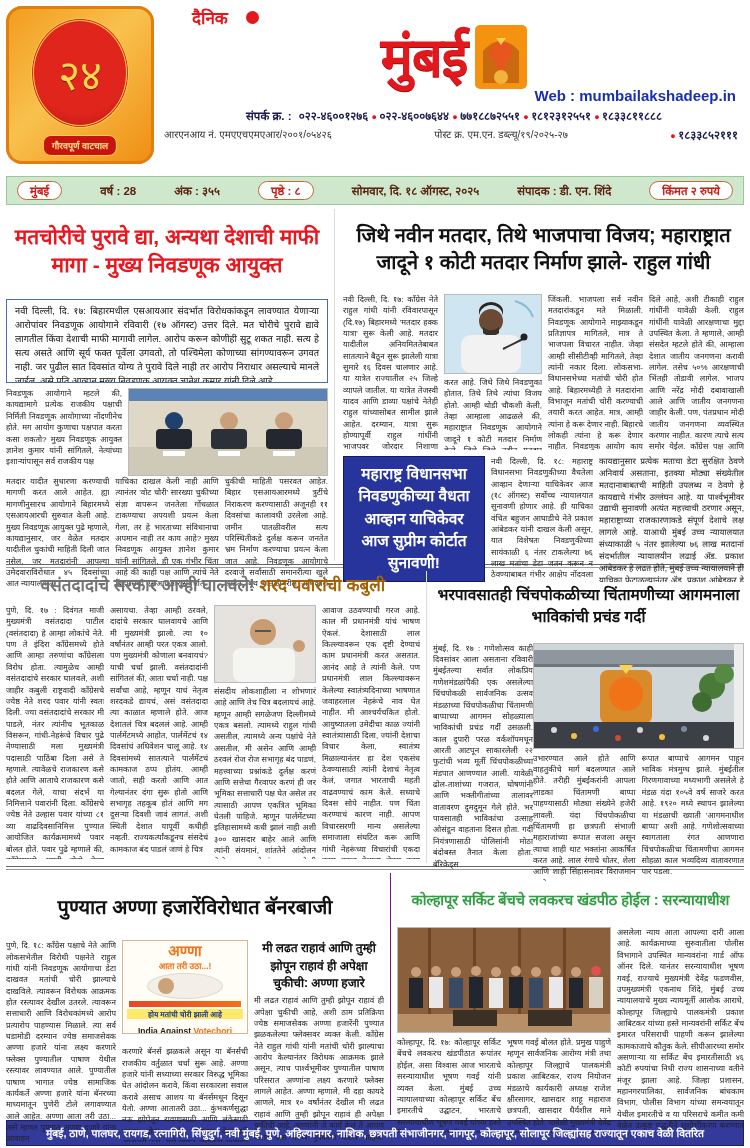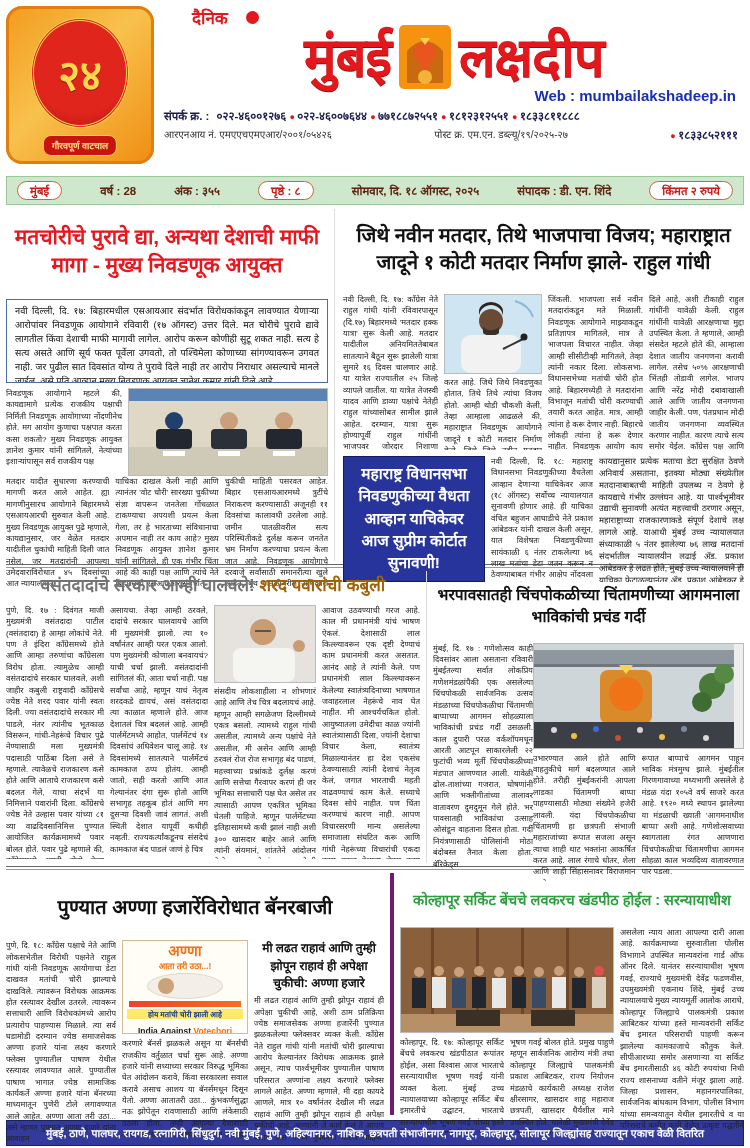--- a/index.html
+++ b/index.html
@@ -2,31 +2,31 @@
 <html><head>
 <meta charset="utf-8">
 <style>
   html,body{margin:0;padding:0;background:#fff}
   body{width:750px;height:1148px;overflow:hidden;font-family:"Liberation Sans",sans-serif;color:#222}
   .page{width:738px;margin:0 auto;padding:6px 0 0 0}
   
   #masthead{display:flex;gap:10px;height:166px}
   .logo{width:148px;height:158px;border-radius:16px;background:linear-gradient(135deg,#f29b1d,#f8c14d 45%,#ef8d12);position:relative;flex:0 0 auto;box-shadow:inset 0 0 0 3px #e07f10}
   .logo-oval{position:absolute;left:50%;top:12px;transform:translateX(-50%);width:92px;height:104px;border-radius:50%;background:radial-gradient(circle at 50% 40%,#e0251d 65%,#b71511);border:3px double #ffd24d;display:flex;align-items:center;justify-content:center}
-  .logo-num{font-size:42px;font-weight:700;color:#ffd84d;text-shadow:0 1px 0 #7a0c08}
+  .logo-num{font-size:42px;font-weight:400;color:#ffd84d;text-shadow:0 1px 0 #7a0c08}
   .logo-ribbon{position:absolute;left:50%;bottom:8px;transform:translateX(-50%);background:#c8140f;color:#ffe08a;font-weight:700;font-size:9px;white-space:nowrap;padding:3px 8px;border-radius:8px;border:1px solid #ffd24d}
   .mast-center{flex:1;display:flex;flex-direction:column}
   .daily-row{display:flex;align-items:center;gap:18px;margin-left:28px}
   .daily{color:#e2181d;font-weight:700;font-size:17px}
   .red-dot{width:13px;height:13px;border-radius:50%;background:#e2181d;display:inline-block}
   .title-row{display:flex;align-items:center;justify-content:center;gap:8px;margin-top:-4px}
   .title{color:#e2181d;font-weight:800;font-size:54px;line-height:1.05;letter-spacing:-1px;text-shadow:0 1px 0 #9c0f0c}
   .ganesh{width:52px;height:64px;border-radius:5px;overflow:hidden;flex:0 0 auto}
   .web{text-align:right;color:#1a2fb0;font-weight:800;font-size:15px;margin:-2px 8px 2px 0}
-  .contact-row{font-weight:700;font-size:11.5px;color:#1b1b4f;margin-top:2px;white-space:nowrap}
+  .contact-row{text-align:center;font-weight:700;font-size:11.5px;color:#1b1b4f;margin-top:2px;white-space:nowrap}
   .phone+.phone::before{content:"\25CF  ";color:#e2181d;font-size:9px}
   .contact-label{margin-right:4px}
   .rni-row{display:flex;justify-content:space-between;align-items:flex-start;font-size:10px;color:#333;margin-top:4px;padding-right:6px}
   .phone-extra::before{content:"\25CF  ";color:#e2181d;font-size:9px}
   .phone-extra{font-weight:700;font-size:11.5px;color:#1b1b4f}
   
   .dateline{margin-top:4px;background:#cfe8cd;border:1px solid #9cc79a;display:flex;align-items:center;justify-content:space-between;padding:3px 10px;height:21px}
   .pill{background:#fff;border:1px solid #c06a3a;color:#c2201a;font-weight:700;font-size:11.5px;border-radius:10px;padding:1px 12px;white-space:nowrap}
   .plain{color:#5a2410;font-weight:700;font-size:11.5px;white-space:nowrap}
   
@@ -68,35 +68,35 @@
   .chint-c1{width:100px;flex:0 0 auto;height:240px}
   .chint-rt{flex:1;display:flex;flex-direction:column;gap:4px}
   .chint-photo{height:104px}
   .chint-cols{display:flex;gap:6px;flex:1}
   .chint-cols .col{flex:1;height:128px}
   #bottom-section{display:flex;height:242px;margin-top:2px}
   .anna{width:378px;flex:0 0 auto;padding-right:6px}
   .h5{color:#111;font-weight:800;font-size:20px;white-space:nowrap;overflow:hidden;text-align:center;height:34px;line-height:34px}
   .anna-body{display:flex;gap:6px;height:202px;margin-top:2px}
   .anna-c1{width:110px;flex:0 0 auto;height:202px}
-  .anna-mid{width:126px;flex:0 0 auto;display:flex;flex-direction:column;gap:4px}
+  .anna-mid{width:126px;flex:0 0 auto;display:flex;flex-direction:column;gap:12px}
   .banner{height:88px;border:1px solid #d6b894;background:#fffdf6;overflow:hidden;text-align:center;padding:2px}
   .banner .b1{color:#f07318;font-weight:800;font-size:15px;line-height:1.1}
   .banner .b2{color:#f07318;font-weight:700;font-size:8.5px}
   .cloud{width:74px;height:24px;margin:2px auto;background:#f3efe8;border:1px solid #e0d8c8;border-radius:50%;position:relative}
   .cloud::after{content:"";position:absolute;left:10px;top:4px;width:16px;height:16px;border-radius:50%;background:#caa379}
   .bbar{height:6px;background:linear-gradient(90deg,#e8452a,#f07318);margin:2px 4px}
   .banner .b3{display:block;background:#ffe96b;color:#183a8c;font-weight:800;font-size:7.5px;margin:2px 2px 1px 2px}
   .banner .b4{font-weight:800;font-size:8.5px;color:#222}
   .banner .b4v{color:#f07318}
   .anna-mid .col{flex:1}
   .anna-rt{flex:1;display:flex;flex-direction:column;gap:3px}
   .subhead{font-weight:800;font-size:12px;line-height:1.45;text-align:center;color:#111;height:52px;overflow:hidden}
   .anna-rt .col{flex:1}
-  .kolhapur{flex:1;border-left:4px solid #701a75;padding-left:6px}
+  .kolhapur{flex:1;border-left:1px solid #701a75;padding-left:6px}
   .h6{color:#2f9e41;font-weight:800;font-size:14.5px;white-space:nowrap;overflow:hidden;text-align:center;height:30px;line-height:30px}
   .kol-body{display:flex;gap:6px;height:206px;margin-top:2px}
   .kol-left{width:214px;flex:0 0 auto;display:flex;flex-direction:column;gap:4px}
   .kol-photo{height:104px}
   .kol-cols{display:flex;gap:6px;flex:1}
   .kol-cols .col{flex:1;height:96px}
   .kol-c3{flex:1;height:206px}
   
   #footer-strip{margin-top:5px;background:#333a9c;border:1px solid #1c2160;color:#fff;font-weight:700;font-size:10.5px;text-align:center;padding:4px 6px;height:16px;line-height:16px;white-space:nowrap;overflow:hidden}
 </style>
@@ -122,21 +122,20 @@
         <span class="ganesh">
           <svg width="52" height="64" viewBox="0 0 52 64">
               <rect width="52" height="64" rx="4" fill="#f5920f"></rect>
               <path d="M8 58 L8 26 Q26 6 44 26 L44 58 Z" fill="#c96a10"></path>
               <circle cx="26" cy="28" r="11" fill="#e8551e"></circle>
               <path d="M26 20 l5 -7 l-10 0 Z" fill="#ffd24d"></path>
               <rect x="22" y="34" width="8" height="14" rx="4" fill="#e8551e"></rect>
               <circle cx="26" cy="52" r="7" fill="#f2b33a"></circle>
             </svg>
         </span>
-        <span class="title">लक्षदीप</span>
       </div>
       <div class="web">Web : mumbailakshadeep.in</div>
       <div class="contact-row">
         <span class="contact-label">संपर्क क्र. :</span>
         <span class="phone">०२२-४६००१२७६</span>
         <span class="phone">०२२-४६००७६४४</span>
         <span class="phone">७७१८८७२५५१</span>
         <span class="phone">१८१२३१२५५१</span>
         <span class="phone">१८३३८११८८८</span>
       </div>

